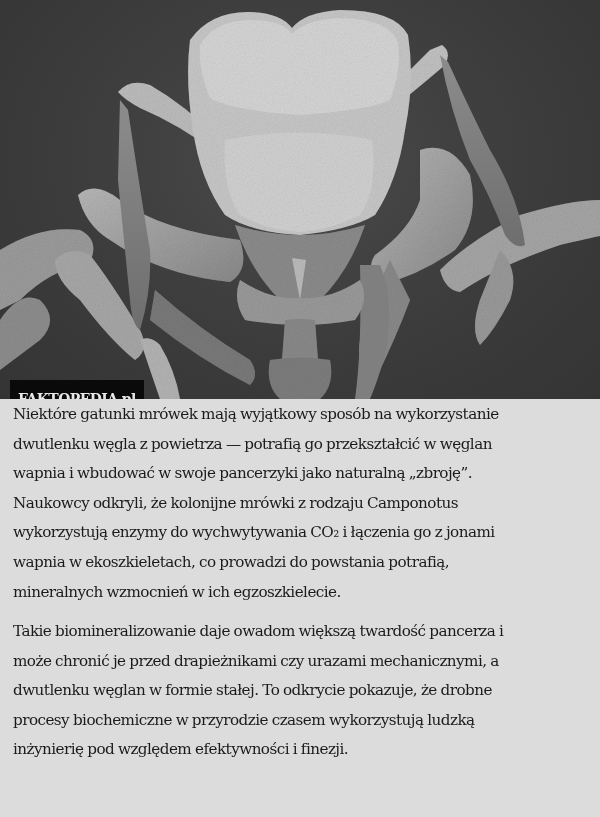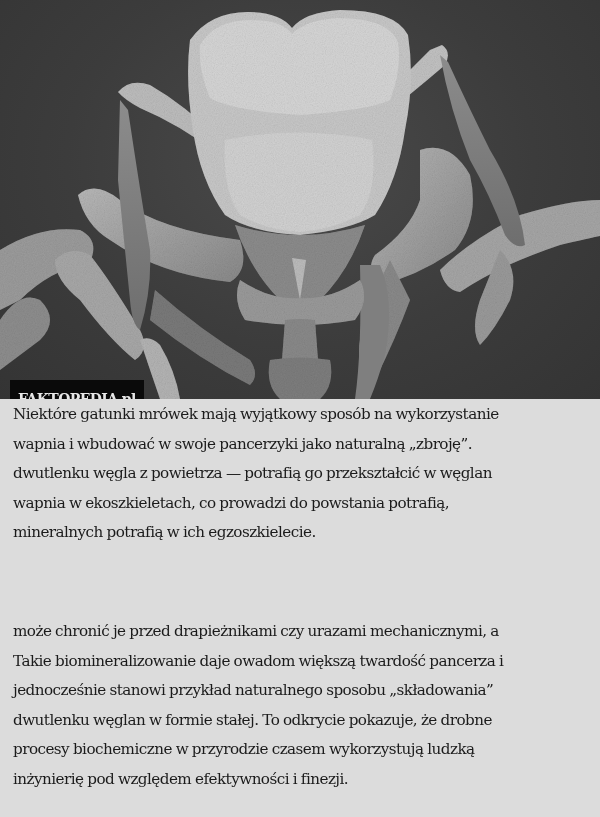--- a/index.html
+++ b/index.html
@@ -79,28 +79,29 @@
         <path d="M270 360 Q300 355 330 360 Q335 385 320 399 L280 399 Q265 385 270 360 Z" fill="#7e7e7e"></path>
       </g>
     </svg>
 
     <div class="watermark">FAKTOPEDIA.pl</div>
   </div>
 
   <div class="text-panel">
     <p class="para p1">
       <span class="line">Niektóre gatunki mrówek mają wyjątkowy sposób na wykorzystanie</span>
+      <span class="line">dwutlenku węgla z powietrza — potrafią go przekształcić w węglan</span>
       <span class="line">wapnia i wbudować w swoje pancerzyki jako naturalną „zbroję”.</span>
-      <span class="line">dwutlenku węgla z powietrza — potrafią go przekształcić w węglan</span>
+      <span class="line">Naukowcy odkryli, że kolonijne mrówki z rodzaju Camponotus</span>
+      <span class="line">wykorzystują enzymy do wychwytywania CO₂ i łączenia go z jonami</span>
       <span class="line">wapnia w ekoszkieletach, co prowadzi do powstania potrafią,</span>
-      <span class="line">mineralnych potrafią w ich egzoszkielecie.</span>
+      <span class="line">mineralnych wzmocnień w ich egzoszkielecie.</span>
     </p>
     <p class="para p2">
+      <span class="line">Takie biomineralizowanie daje owadom większą twardość pancerza i</span>
       <span class="line">może chronić je przed drapieżnikami czy urazami mechanicznymi, a</span>
-      <span class="line">Takie biomineralizowanie daje owadom większą twardość pancerza i</span>
-      <span class="line">jednocześnie stanowi przykład naturalnego sposobu „składowania”</span>
       <span class="line">dwutlenku węglan w formie stałej. To odkrycie pokazuje, że drobne</span>
       <span class="line">procesy biochemiczne w przyrodzie czasem wykorzystują ludzką</span>
       <span class="line">inżynierię pod względem efektywności i finezji.</span>
     </p>
   </div>
 
 </div>
 
 </body></html>

